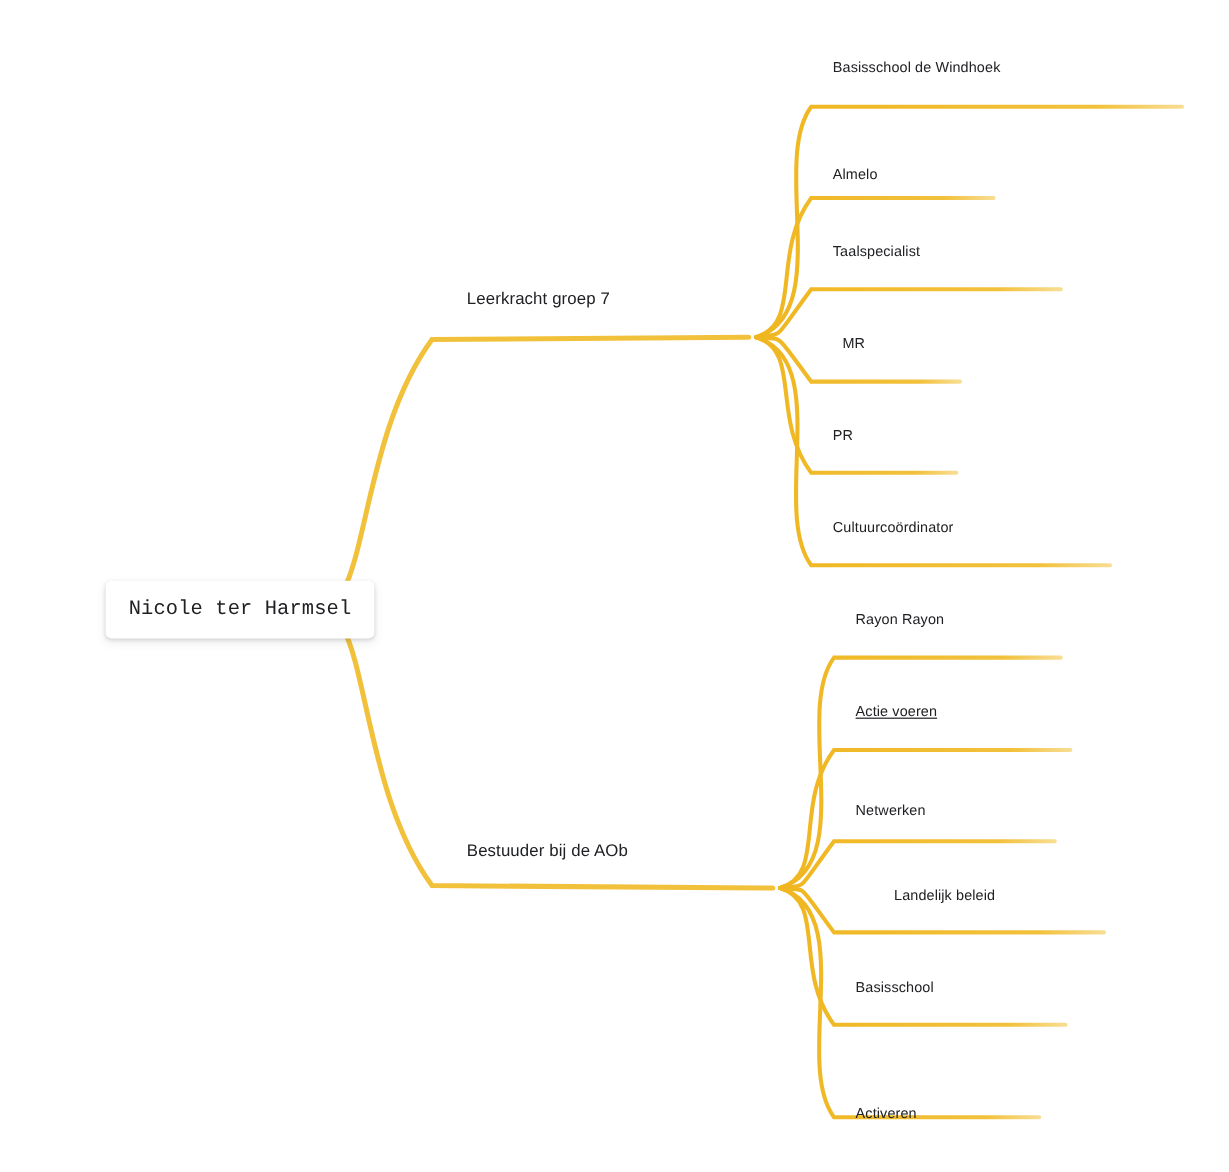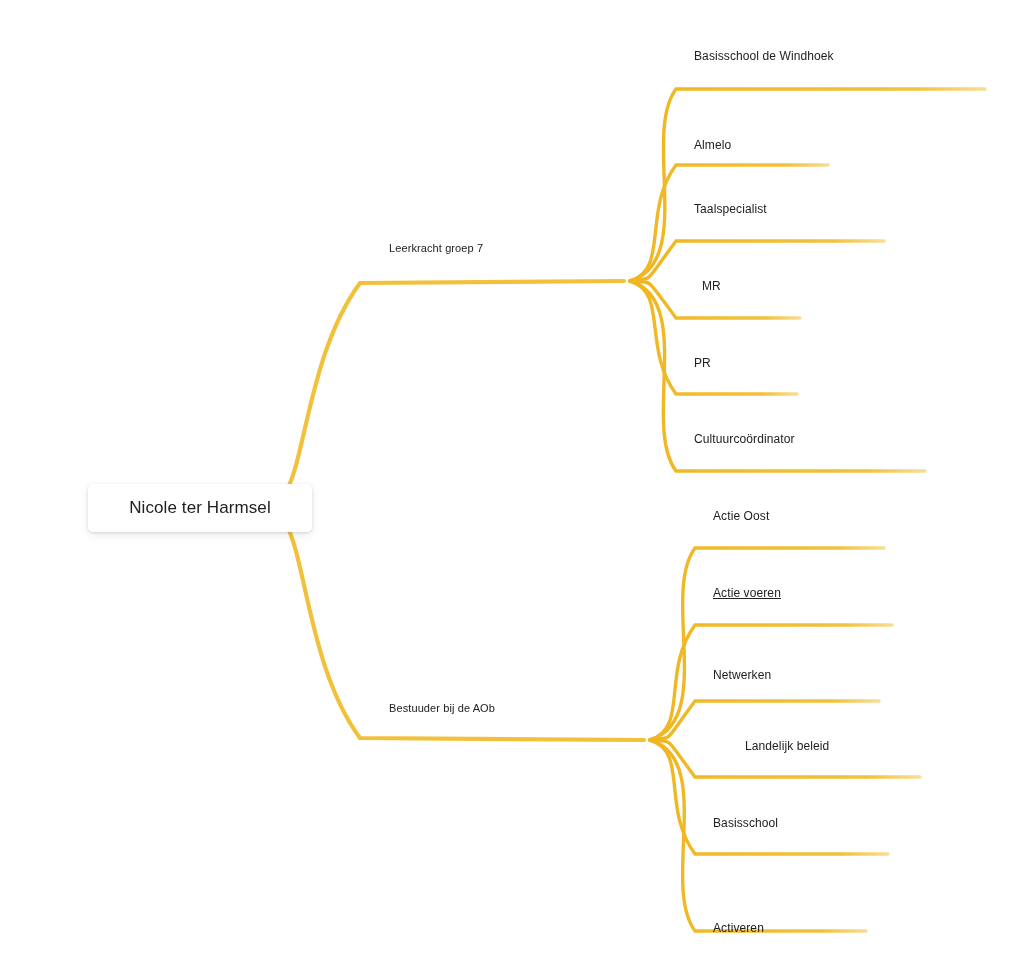--- a/index.html
+++ b/index.html
@@ -32,33 +32,34 @@
   }
   .node-label {
     position: absolute;
     color: #202124;
     font-size: 17px;
     line-height: 20px;
     white-space: nowrap;
     letter-spacing: 0.1px;
   }
   .leaf-label { font-size: 12px; }
-  .branch-label { font-size: 11px; }
+  .branch-label { font-size: 14px; }
   .root-node {
     position: absolute;
     left: 88px;
     top: 484px;
     width: 224px;
     height: 48px;
     background: #ffffff;
     border-radius: 5px;
     box-shadow: 0 1px 3px rgba(60,64,67,0.16), 0 3px 8px rgba(60,64,67,0.10);
     display: flex;
     align-items: center;
     justify-content: center;
+    font-family: Liberation Mono, monospace;
   }
   .root-node-text {
     color: #202124;
     font-size: 17px;
     letter-spacing: 0.1px;
     white-space: nowrap;
   }
 </style>
 </head>
 <body>
@@ -97,20 +98,20 @@
 
   <div id="label-layer">
       <div class="node-label branch-label" style="left: 389px; top: 238px;">Leerkracht groep 7</div>
       <div class="node-label leaf-label" style="left: 694px; top: 46px;">Basisschool de Windhoek</div>
       <div class="node-label leaf-label" style="left: 694px; top: 135px;">Almelo</div>
       <div class="node-label leaf-label" style="left: 694px; top: 199px;">Taalspecialist</div>
       <div class="node-label leaf-label" style="left: 702px; top: 276px;">MR</div>
       <div class="node-label leaf-label" style="left: 694px; top: 353px;">PR</div>
       <div class="node-label leaf-label" style="left: 694px; top: 429px;">Cultuurcoördinator</div>
       <div class="node-label branch-label" style="left: 389px; top: 698px;">Bestuuder bij de AOb</div>
-      <div class="node-label leaf-label" style="left: 713px; top: 506px;">Actie Oost</div>
+      <div class="node-label leaf-label" style="left: 713px; top: 506px;">Rayon Rayon</div>
       <div class="node-label leaf-label" style="left: 713px; top: 583px; text-decoration: underline;">Actie voeren</div>
       <div class="node-label leaf-label" style="left: 713px; top: 665px; text-align: center;">Netwerken</div>
       <div class="node-label leaf-label" style="left: 745px; top: 736px;">Landelijk beleid</div>
       <div class="node-label leaf-label" style="left: 713px; top: 813px;">Basisschool</div>
       <div class="node-label leaf-label" style="left: 713px; top: 918px;">Activeren</div>
     </div>
 </div>
 
 </body></html>

